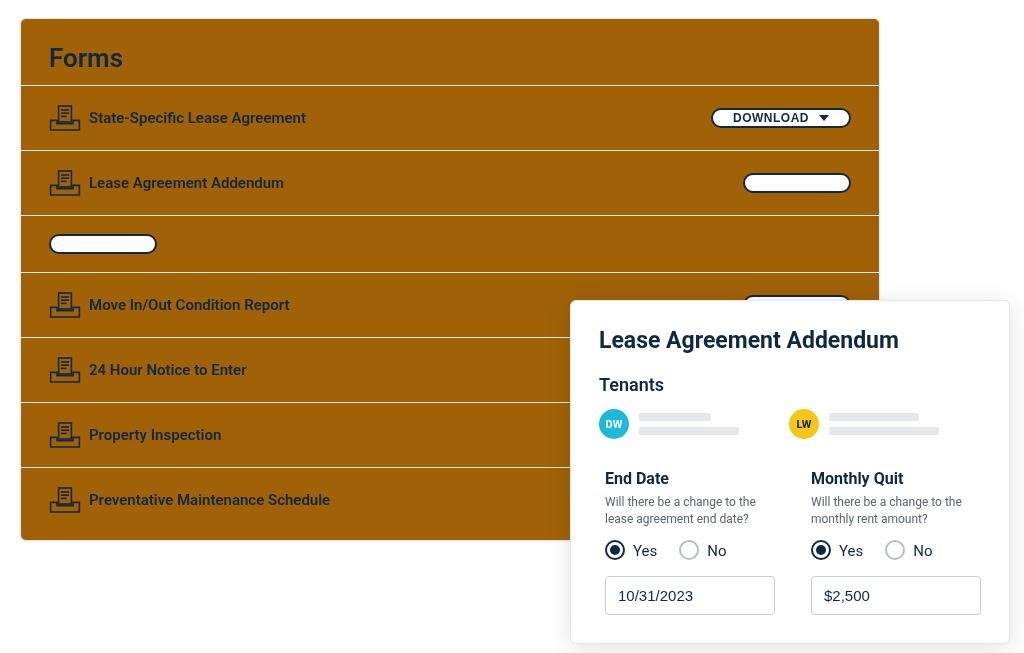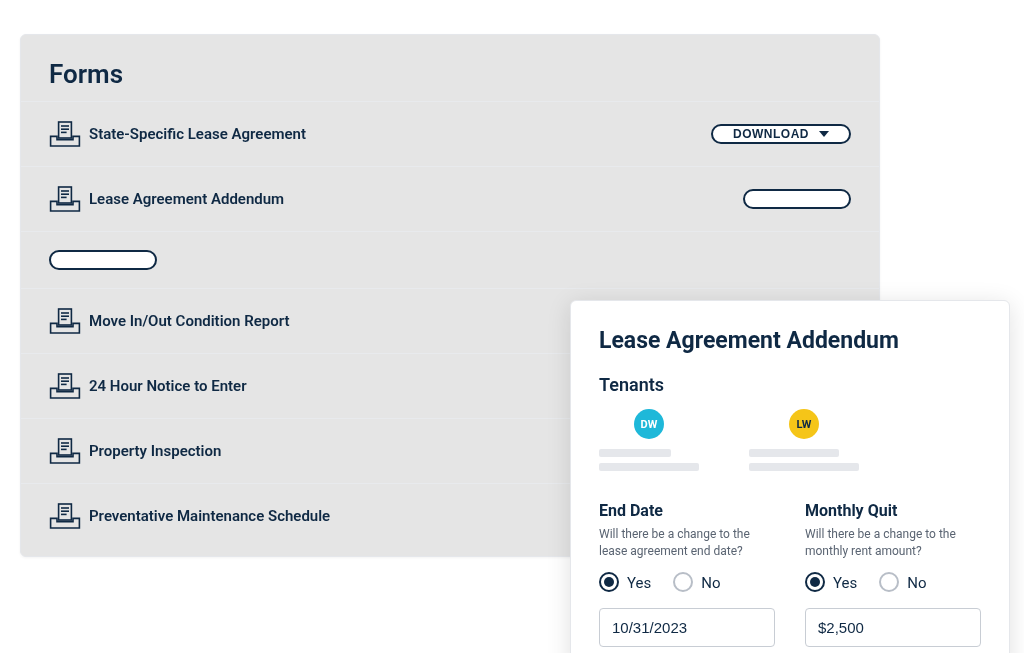--- a/index.html
+++ b/index.html
@@ -6,24 +6,24 @@
     body {
       font-family: -apple-system, BlinkMacSystemFont, 'Segoe UI', Roboto, sans-serif;
       background: #fff;
       width: 1024px;
       height: 653px;
       position: relative;
       overflow: hidden;
     }
     .forms-panel {
       position: absolute;
-      top: 34px;
+      top: 18px;
       left: 20px;
       width: 860px;
-      background: #e5e5e5;
+      background: #a16207;
       border: 1px solid #e5e7eb;
       border-radius: 6px;
       padding: 24px 0 8px 0;
       box-shadow: 0 1px 3px rgba(0,0,0,0.05);
     }
     .forms-title {
       font-size: 26px;
       font-weight: 600;
       color: #0f2944;
       padding: 0 28px 12px 28px;
@@ -102,21 +102,20 @@
     }
     .tenants-row {
       display: flex;
       gap: 50px;
       margin-bottom: 30px;
     }
     .tenant {
       display: flex;
       align-items: center;
       gap: 10px;
-      flex-direction: column;
     }
     .avatar {
       width: 30px;
       height: 30px;
       border-radius: 50%;
       display: flex;
       align-items: center;
       justify-content: center;
       font-size: 11px;
       font-weight: 700;
@@ -133,20 +132,21 @@
       background: #e5e7eb;
       border-radius: 2px;
       height: 8px;
     }
     .questions-row {
       display: flex;
       gap: 30px;
     }
     .question-col {
       flex: 1;
+      margin-left: 6px;
     }
     .question-title {
       font-size: 16px;
       font-weight: 700;
       color: #0f2944;
       margin-bottom: 6px;
     }
     .question-desc {
       font-size: 12px;
       color: #5a6472;

